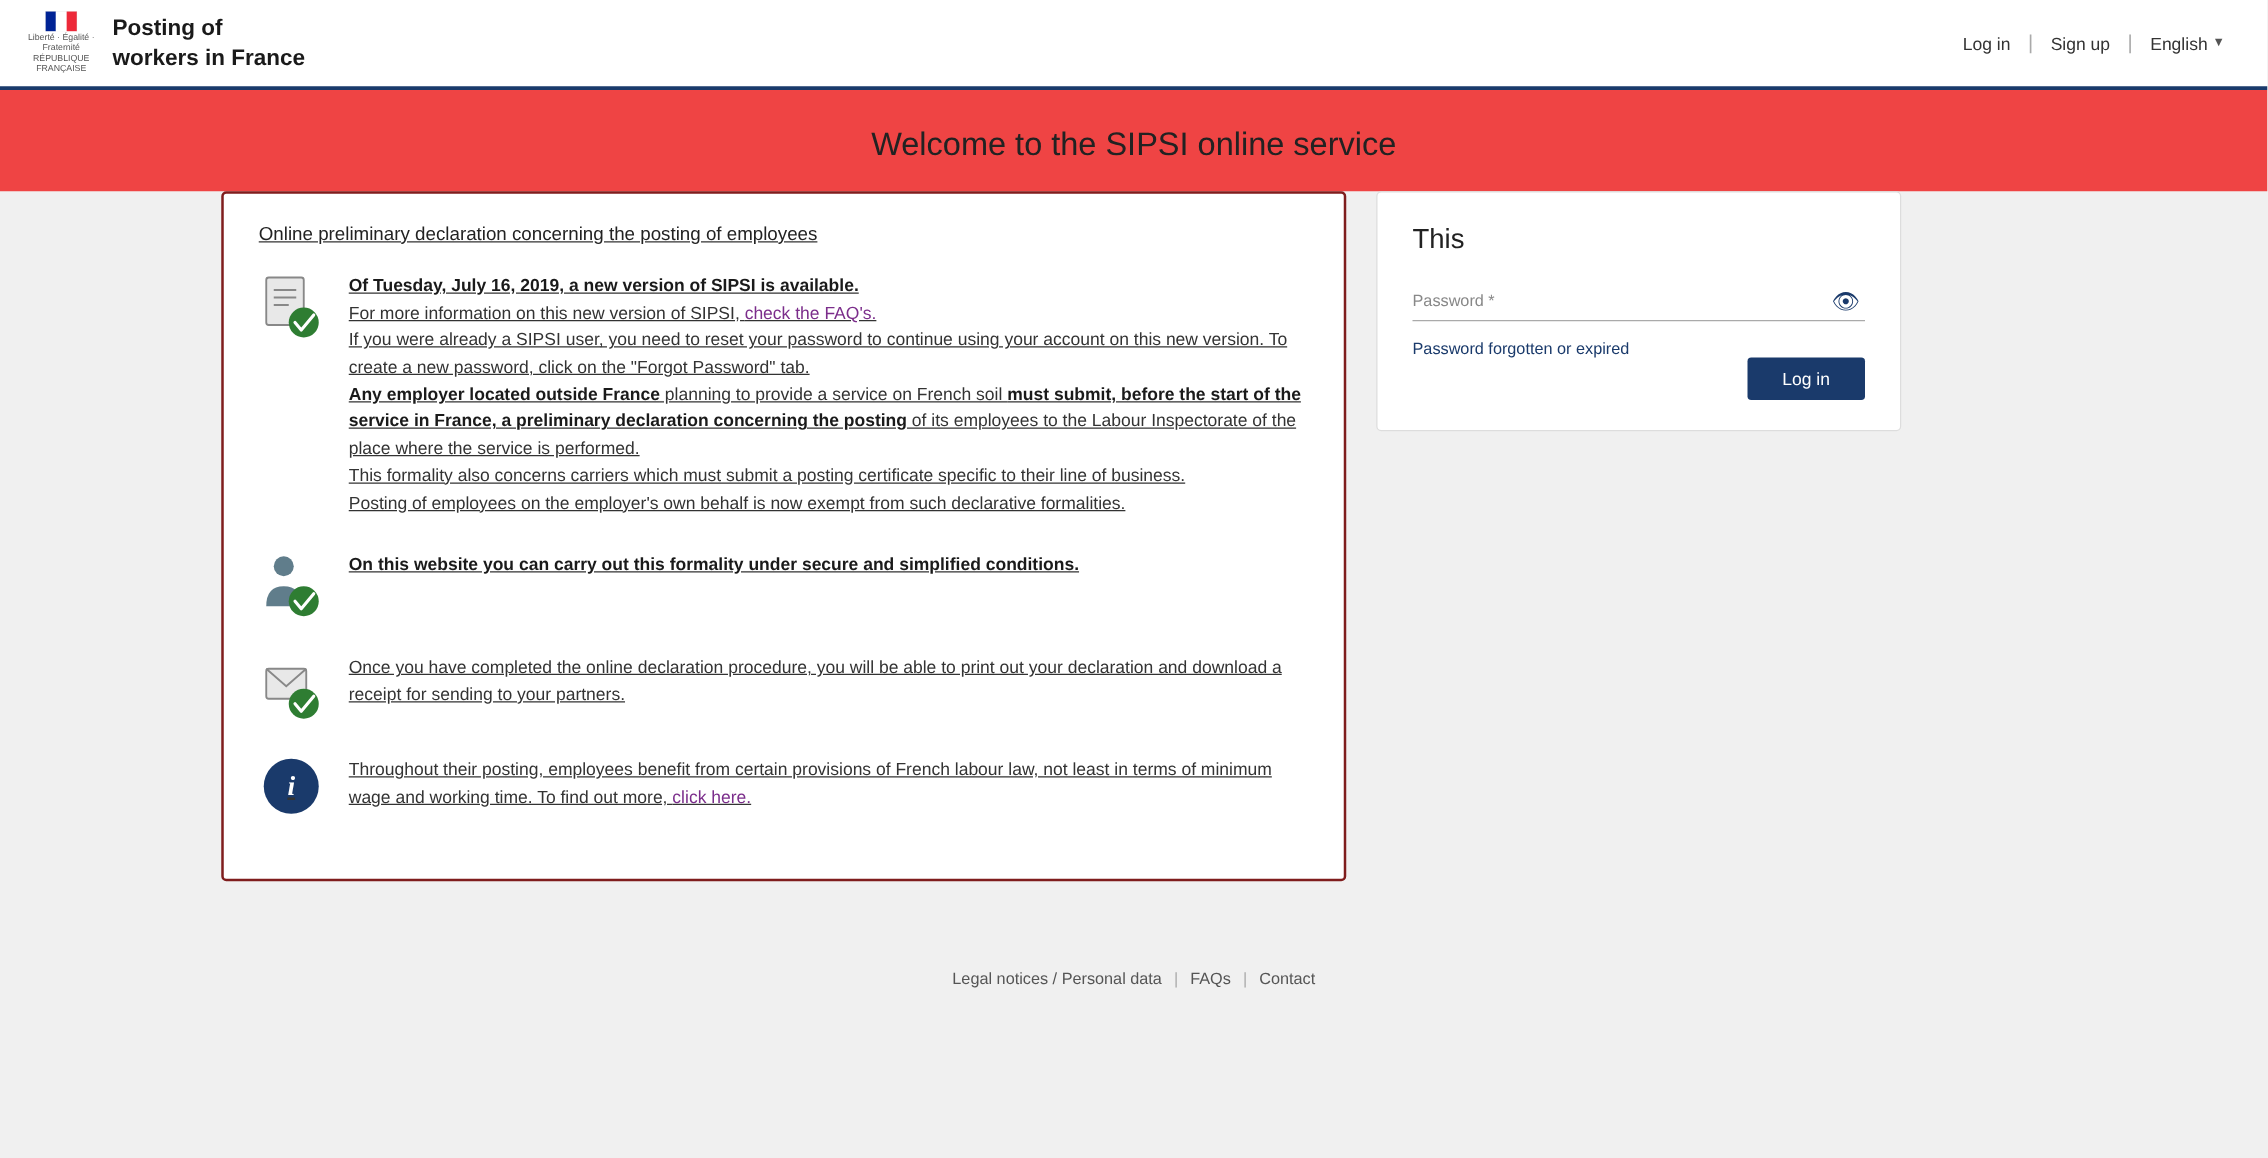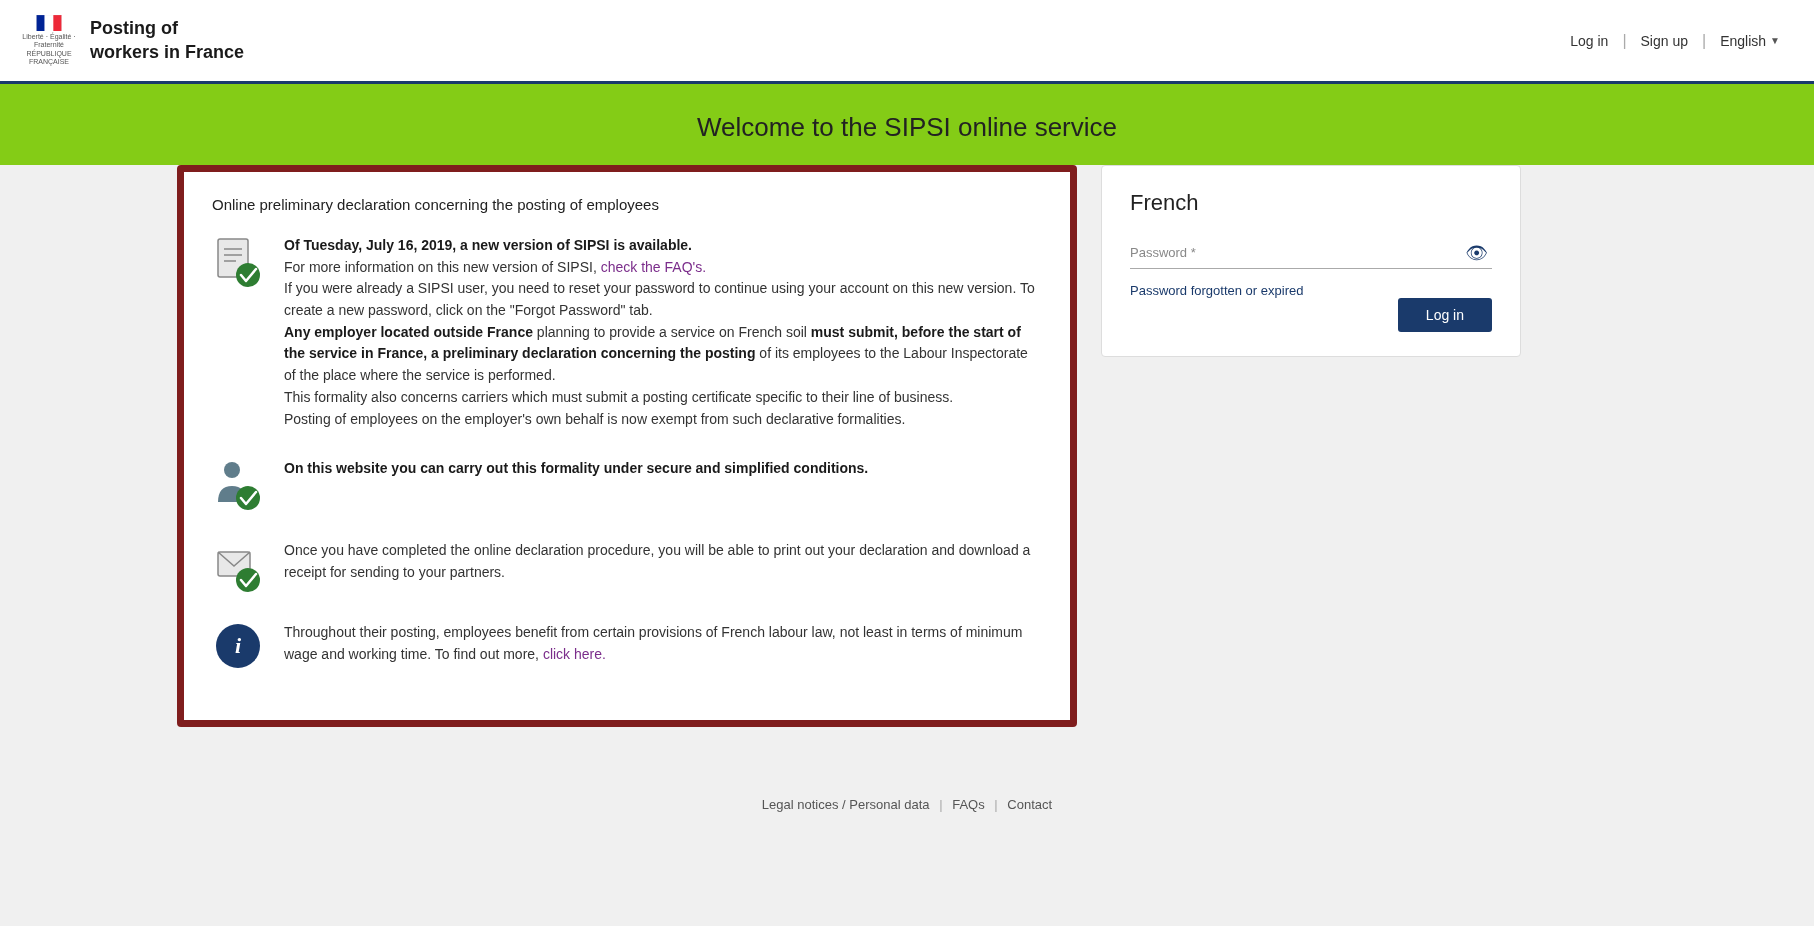--- a/index.html
+++ b/index.html
@@ -12,21 +12,21 @@
     }
 
     
     .header {
       background-color: #fff;
       border-bottom: 3px solid #1a3a6b;
       padding: 10px 20px;
       display: flex;
       align-items: center;
       justify-content: space-between;
-      height: 84px;
+      height: 72px;
     }
     .header-left {
       display: flex;
       align-items: center;
       gap: 12px;
     }
     .logo-flag {
       width: 58px;
       height: 52px;
       display: flex;
@@ -76,21 +76,21 @@
       font-size: 14px;
       text-decoration: none;
     }
     .lang-arrow {
       font-size: 10px;
       color: #555;
     }
 
     
     .page-title-bar {
-      background-color: #84cc16;
+      background-color: #ef4444;
       text-align: center;
       padding: 28px 20px 22px;
     }
     .page-title-bar h1 {
       font-size: 26px;
       font-weight: normal;
       color: #222;
     }
 
     
@@ -99,25 +99,26 @@
       gap: 24px;
       padding: 0 20px 40px;
       max-width: 1500px;
       margin: 0 auto;
       align-items: flex-start;
     }
 
     
     .info-panel {
       background: #fff;
-      border: 7px solid #7f1d1d;
+      border: 2px solid #7f1d1d;
       border-radius: 4px;
       padding: 24px 28px;
       flex: 0 0 900px;
       max-width: 900px;
+      text-decoration: underline;
     }
     .info-panel-title {
       font-size: 15px;
       font-weight: normal;
       color: #222;
       margin-bottom: 22px;
     }
 
     .info-row {
       display: flex;
@@ -348,21 +349,21 @@
       <div class="info-icon">
         <div class="icon-info-circle">i</div>
       </div>
       <div class="info-text">
         <p>Throughout their posting, employees benefit from certain provisions of French labour law, not least in terms of minimum wage and working time. To find out more, <a href="#" class="purple-link">click here.</a></p>
       </div>
     </div>
   </div>
 
   <div class="login-panel">
-    <h2 class="login-panel-title">French</h2>
+    <h2 class="login-panel-title">This</h2>
 
 
     <div class="login-field">
       <input type="password" placeholder="Password *" style="">
       <span class="field-icon" title="Show/Hide password">👁</span>
     </div>
 
     <a href="#" class="forgot-pw">Password forgotten or expired</a>
 
     <div class="clearfix">

